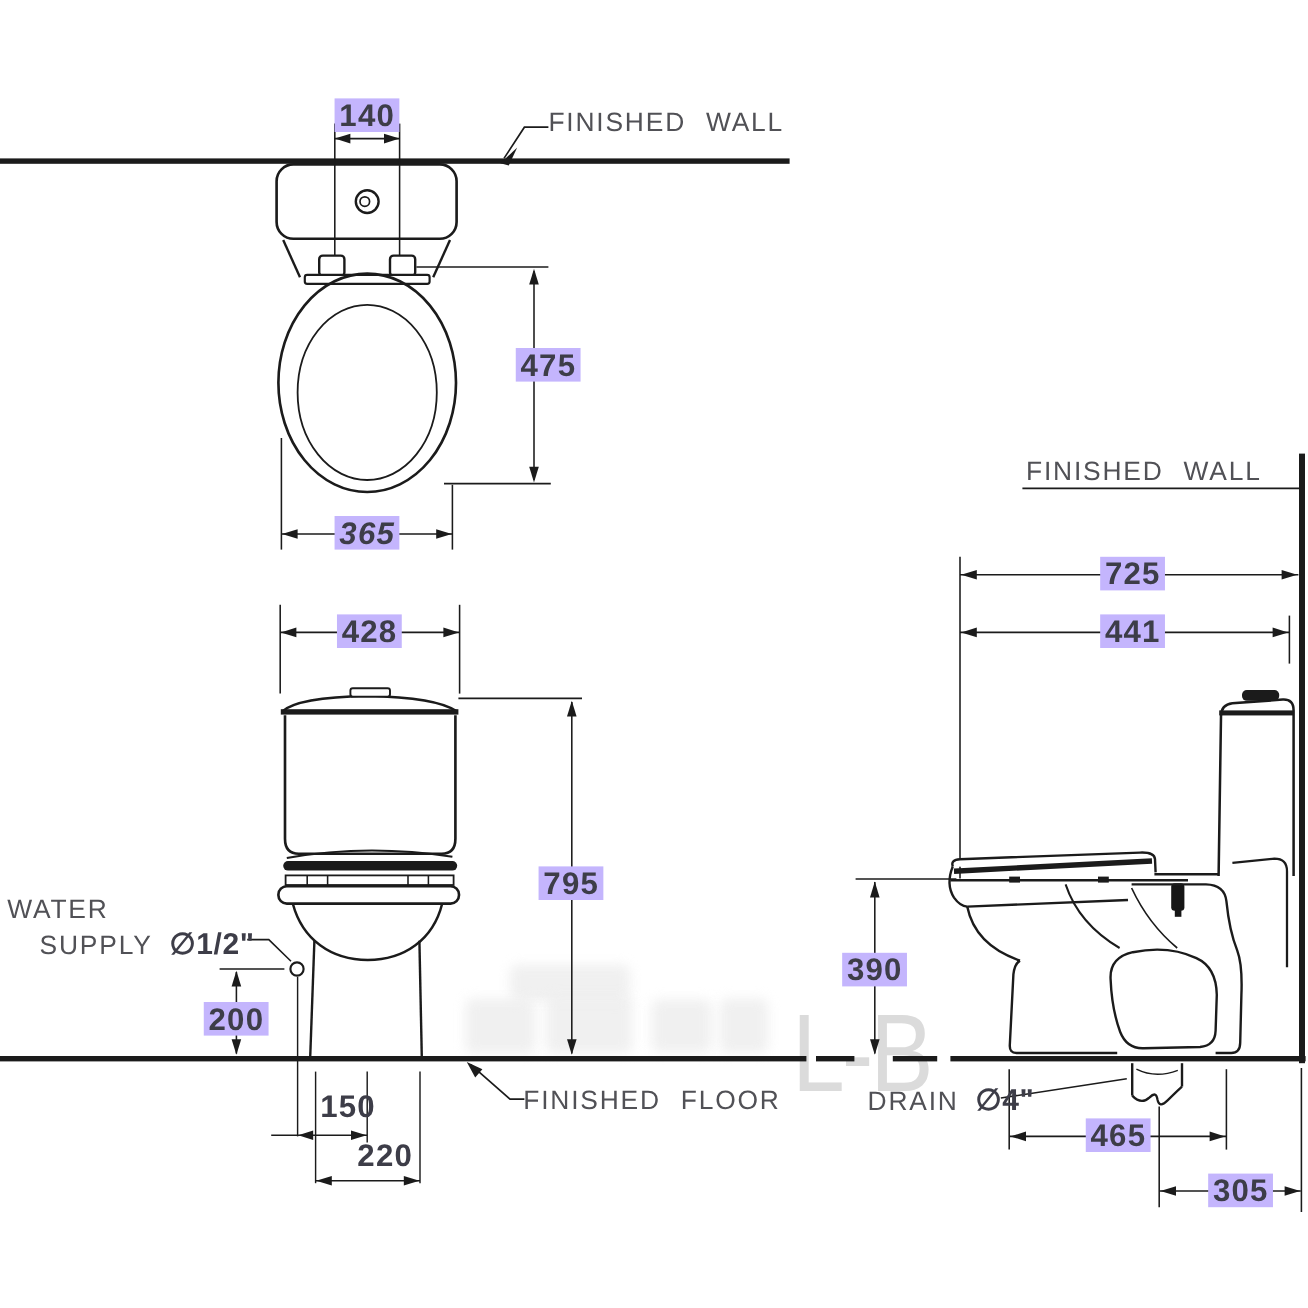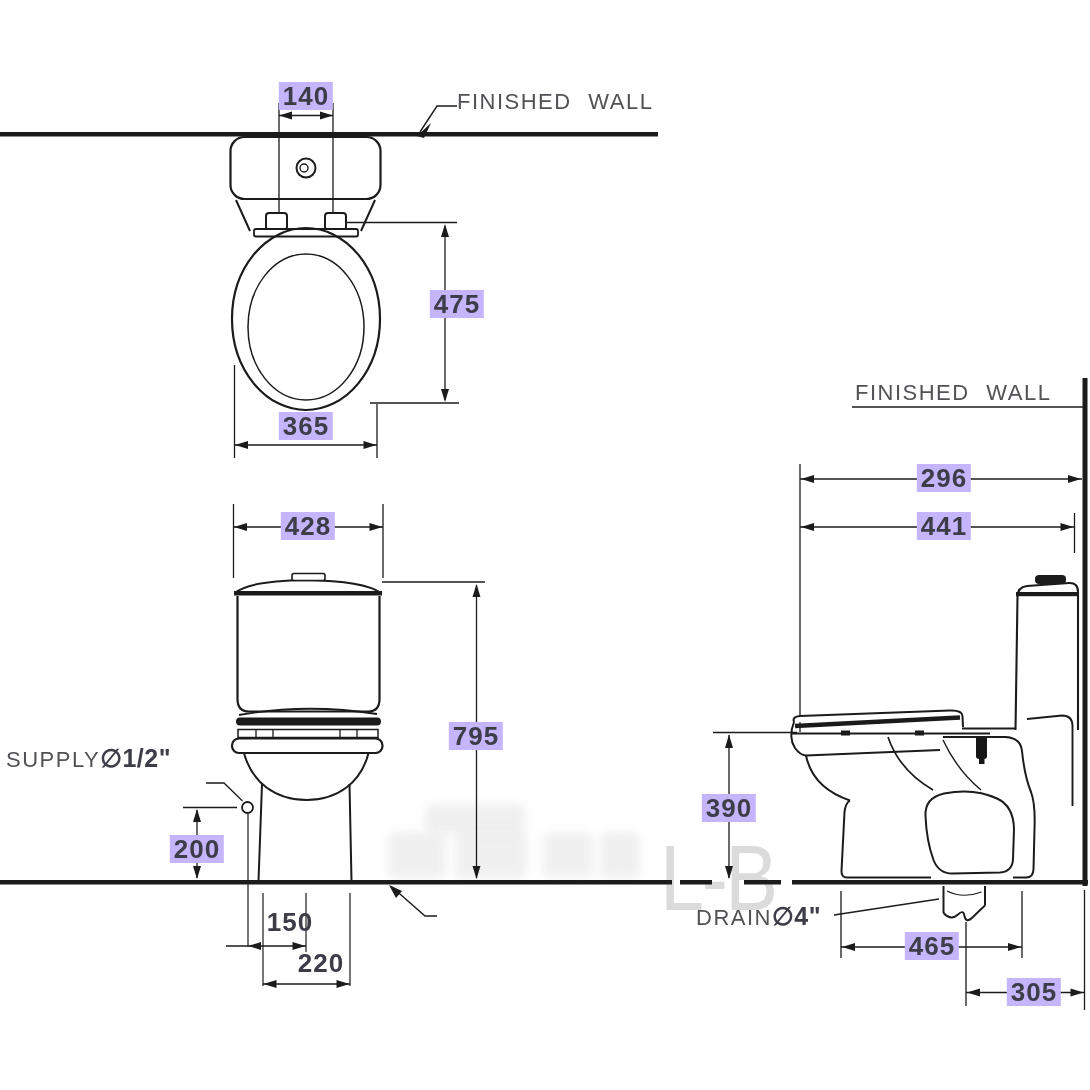--- a/index.html
+++ b/index.html
@@ -6,21 +6,21 @@
   .stage{position:relative;width:1090px;height:1090px;background:#fff;overflow:hidden;
          font-family:"Liberation Sans",sans-serif;}
   .stage svg{position:absolute;left:0;top:0;z-index:1;}
   .txt-layer{position:absolute;inset:0;z-index:2;}
   .dim{position:absolute;transform:translateX(-50%);font-weight:700;font-size:26px;line-height:28px;
        color:#3d3d48;background:#c4b5fd;padding:0 4px;letter-spacing:1px;white-space:nowrap;}
   .dim.nobg{background:transparent;padding-left:36px;}
   .lbl{position:absolute;font-size:22px;font-weight:400;color:#515156;letter-spacing:1.5px;
        word-spacing:9px;line-height:28px;white-space:nowrap;}
   .darktxt{font-weight:700;font-size:25px;color:#3d3d48;letter-spacing:0.5px;}
-  .row{display:flex;align-items:baseline;}
+  .row{display:flex;gap:14px;align-items:baseline;margin-left:27px;}
   .wm{position:absolute;left:660px;top:832px;font-size:92px;font-weight:400;color:#dbdbdb;
       letter-spacing:-3px;transform:scaleX(0.86);transform-origin:left top;z-index:0;line-height:92px;}
   .wblock{position:absolute;background:#ebebeb;filter:blur(5px);border-radius:6px;z-index:0;opacity:.75;}
 </style>
 </head>
 <body>
 
 <div class="stage">
 
   <div class="wblock" style="left:425px;top:804px;width:100px;height:30px;"></div>
@@ -189,39 +189,41 @@
         <polygon points="1083.5,992.5 1070.5,988.5 1070.5,996.5" fill="#1b1b1b" stroke="none"></polygon>
       </g>
     </g>
   </svg>
 
   <div class="txt-layer">
 
     <div class="dim" style="left:306px;top:82px;">140</div>
     <div class="lbl" style="left:457px;top:88px;">FINISHED WALL</div>
     <div class="dim" style="left:445px;top:290px;margin-left:12px;">475</div>
-    <div class="dim" style="left:306px;top:412px;">365</div>
+    <div class="dim" style="left:306px;top:430px;font-style:italic;">365</div>
 
     <div class="dim" style="left:308px;top:512px;">428</div>
     <div class="dim" style="left:476px;top:722px;">795</div>
 
     <div style="position:absolute;left:6px;top:744px;">
+      <div class="lbl" style="position:static;">WATER</div>
       <div class="row">
         <span class="lbl" style="position:static;">SUPPLY</span>
         <span class="darktxt">∅1/2"</span>
       </div>
     </div>
 
     <div class="dim" style="left:197px;top:835px;">200</div>
     <div class="dim nobg" style="left:274px;top:908px;">150</div>
     <div class="dim nobg" style="left:305px;top:949px;">220</div>
 
+    <div class="lbl" style="left:436px;top:903px;">FINISHED FLOOR</div>
 
     <div class="lbl" style="left:855px;top:379px;">FINISHED WALL</div>
-    <div class="dim" style="left:944px;top:464px;">296</div>
+    <div class="dim" style="left:944px;top:464px;">725</div>
     <div class="dim" style="left:944px;top:512px;">441</div>
     <div class="dim" style="left:729px;top:794px;">390</div>
 
     <div class="row" style="position:absolute;left:696px;top:902px;">
       <span class="lbl" style="position:static;">DRAIN</span>
       <span class="darktxt">∅4"</span>
     </div>
 
     <div class="dim" style="left:932px;top:932px;">465</div>
     <div class="dim" style="left:1034px;top:978px;">305</div>

